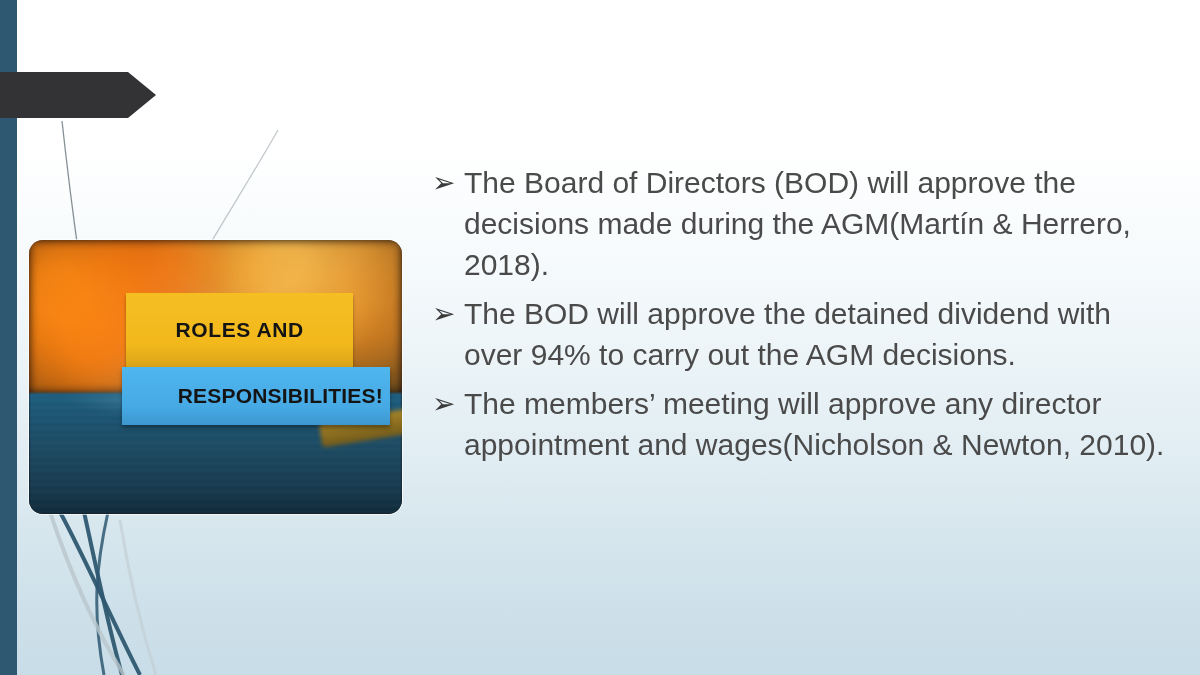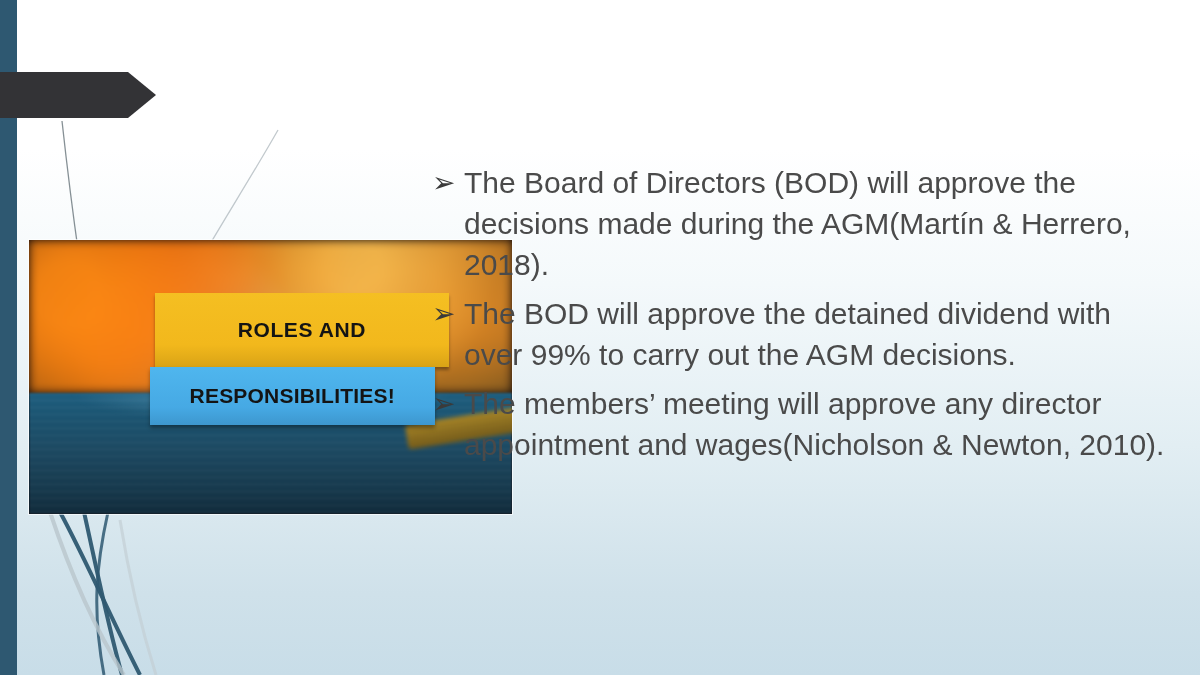--- a/index.html
+++ b/index.html
@@ -68,25 +68,26 @@
     letter-spacing: -0.2px;
     line-height: 42px;
     white-space: nowrap;
   }
 
   
   .photo {
     position: absolute;
     left: 29px;
     top: 240px;
-    width: 483px;
+    width: 373px;
     height: 274px;
     overflow: hidden;
     background: #120a0c;
     box-shadow: 0 0 0 1px rgba(255,255,255,0.65);
+    border-radius: 14px;
   }
   .photo .bokeh-bg {
     position: absolute;
     inset: 0 0 44% 0;
     background:
       radial-gradient(circle at 8% 35%, rgba(255,140,20,0.85) 0 7%, rgba(255,140,20,0) 42%),
       radial-gradient(circle at 17% 66%, rgba(255,115,10,0.75) 0 6%, rgba(255,115,10,0) 40%),
       radial-gradient(circle at 25% 22%, rgba(255,90,10,0.55) 0 6%, rgba(255,90,10,0) 38%),
       radial-gradient(circle at 33% 74%, rgba(255,230,180,0.55) 0 4%, rgba(255,230,180,0) 34%),
       radial-gradient(circle at 41% 12%, rgba(255,160,40,0.70) 0 7%, rgba(255,160,40,0) 40%),
@@ -152,20 +153,21 @@
   }
   .photo .note-blue {
     left: 25%;
     top: 46.5%;
     width: 59%;
     height: 21%;
     background: linear-gradient(to bottom, #4fb6ee 0%, #46a9e4 70%, #3d97ce 100%);
     box-shadow: 0 3px 4px rgba(0,0,0,0.35);
     font-size: 21px;
     letter-spacing: 0.2px;
+    padding-left: 48px;
   }
 
   
   .body-col {
     position: absolute;
     left: 432px;
     top: 162px;
     width: 742px;
   }
   .bullet {
@@ -222,21 +224,21 @@
 
   <div class="body-col">
 
     <div class="bullet">
       <span class="bullet-marker">➢</span>
       <span class="bullet-text">The Board of Directors (BOD) will approve the decisions made during the AGM(Martín &amp; Herrero, 2018).</span>
     </div>
 
     <div class="bullet">
       <span class="bullet-marker">➢</span>
-      <span class="bullet-text">The BOD will approve the detained dividend with over 99% to carry out the AGM decisions.</span>
+      <span class="bullet-text">The BOD will approve the detained dividend with over 94% to carry out the AGM decisions.</span>
     </div>
 
     <div class="bullet">
       <span class="bullet-marker">➢</span>
       <span class="bullet-text">The members’ meeting will approve any director appointment and wages(Nicholson &amp; Newton, 2010).</span>
     </div>
 
   </div>
 
 </div>

